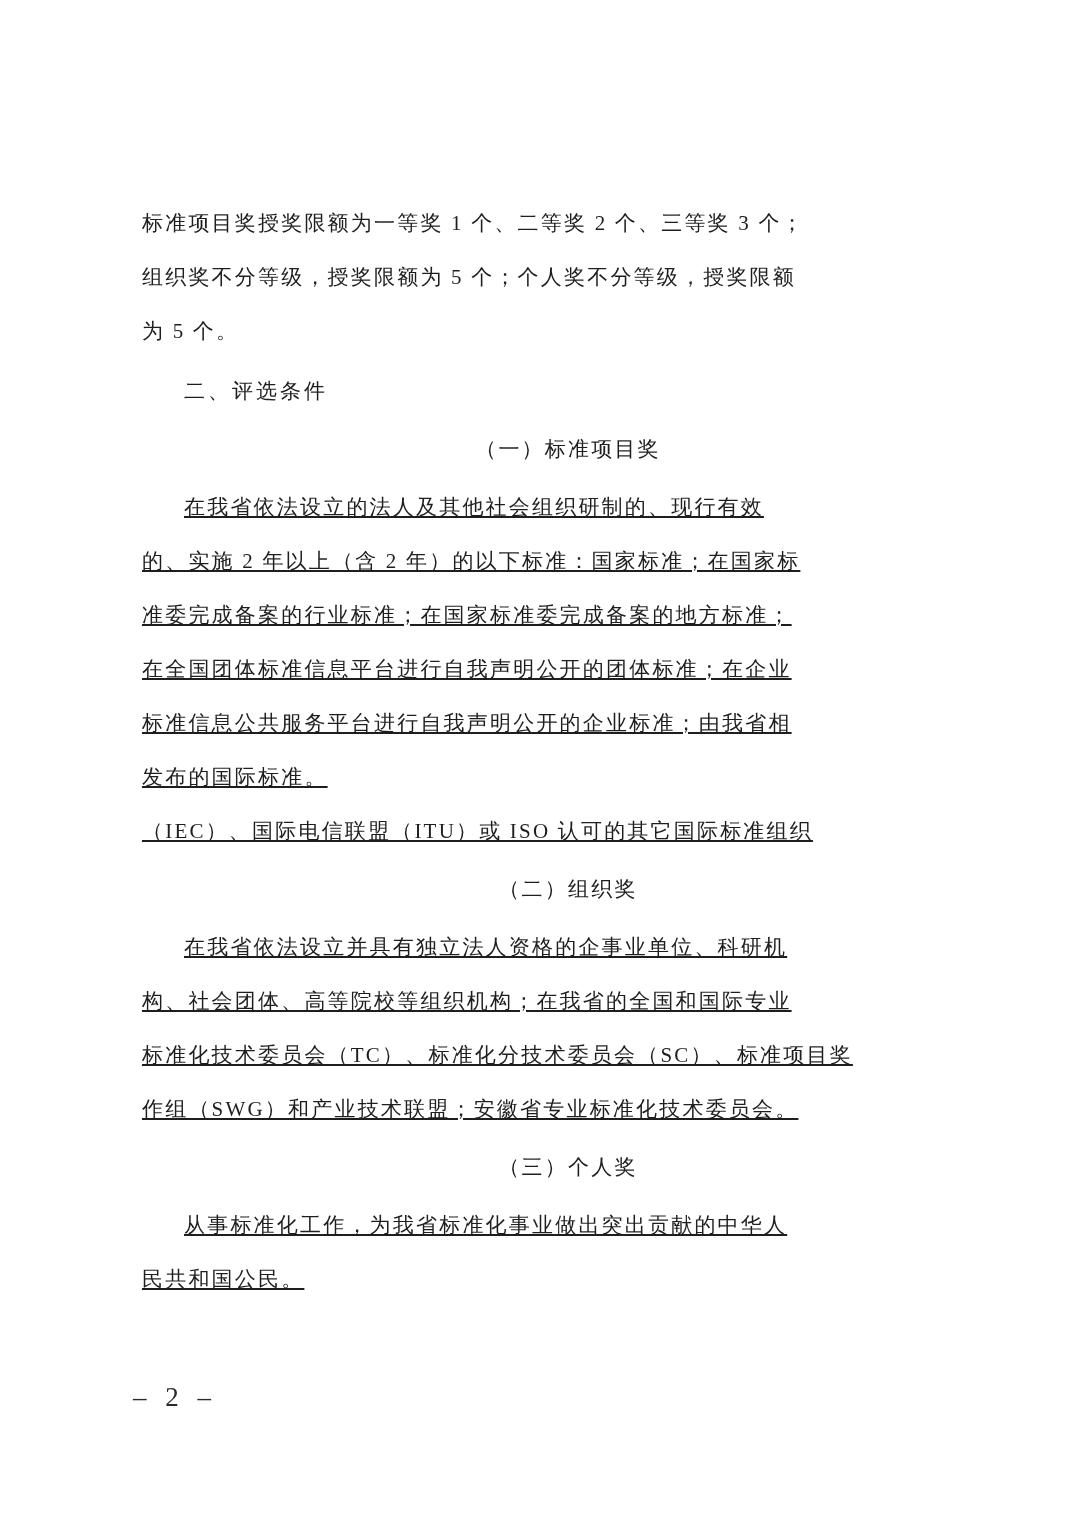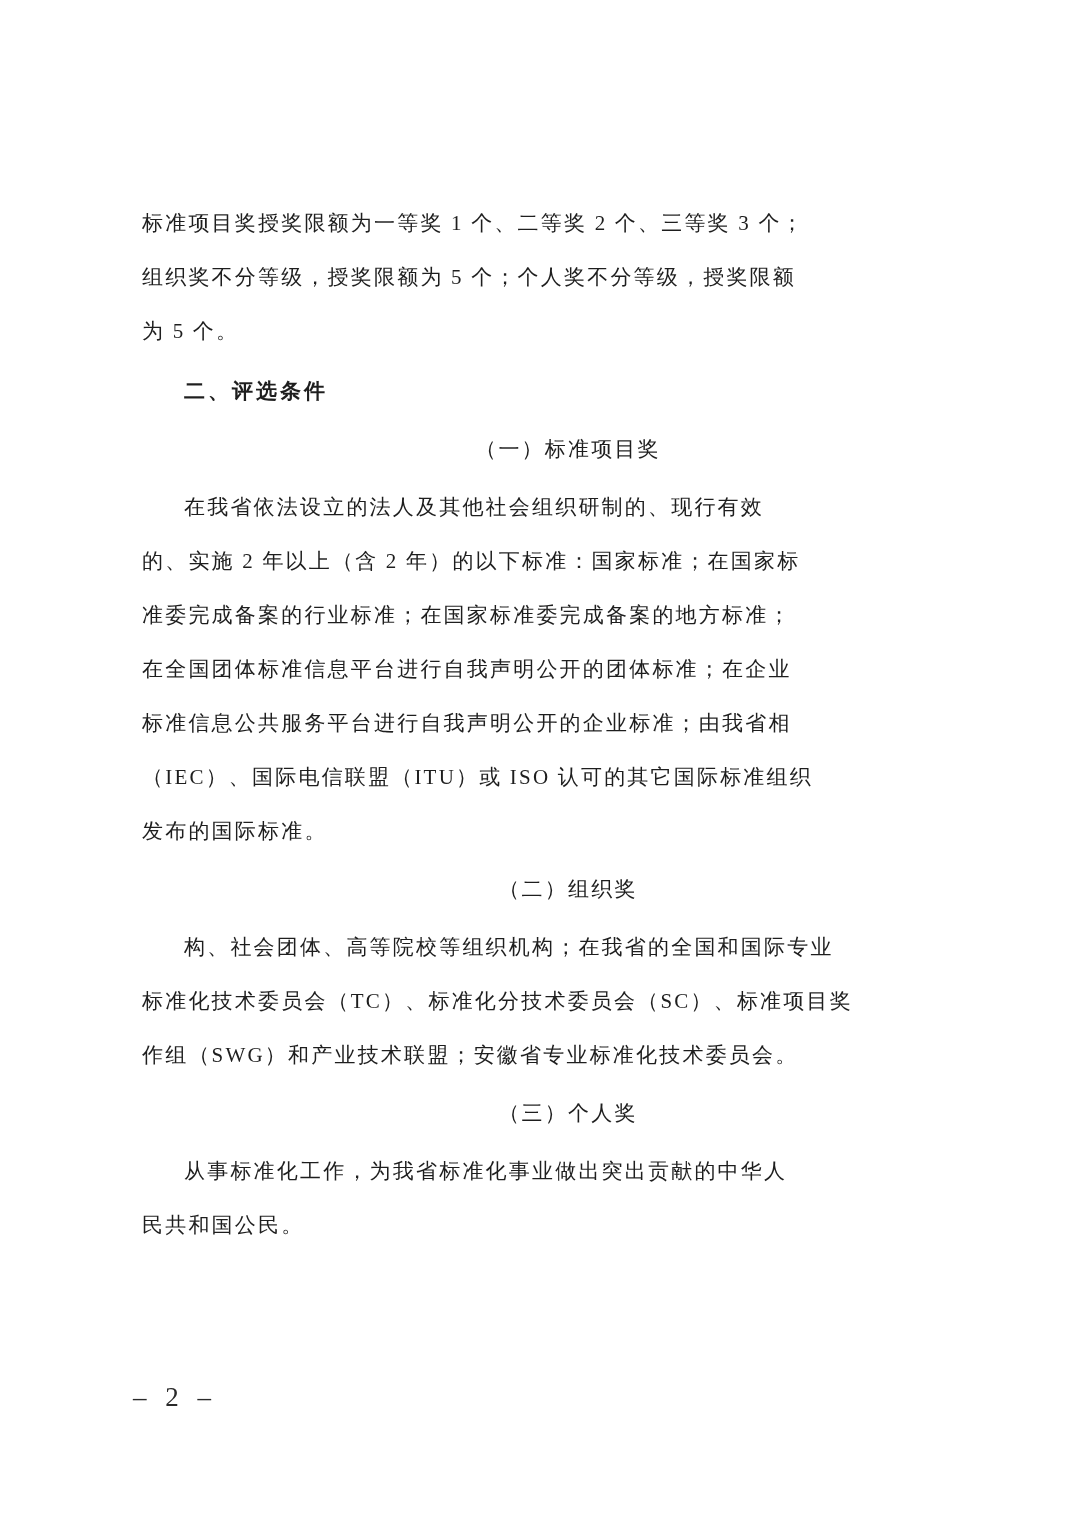--- a/index.html
+++ b/index.html
@@ -21,26 +21,26 @@
     top: 196px;
     width: 810px;
   }
   .line {
     font-size: 21px;
     line-height: 54px;
     letter-spacing: 2.2px;
     white-space: nowrap;
   }
   .para { margin: 0; }
-  .para.mt { margin-top: 4px; }
+  .para.mt { margin-top: 4px; text-decoration: underline; }
   .indent-first .line:first-child { text-indent: 2em; }
   .heading { margin-top: 6px; }
   .heading .line {
     font-family: "Liberation Sans", sans-serif;
-    font-weight: bold;
+    font-weight: normal;
     letter-spacing: 3px;
     text-indent: 2em;
   }
   .subtitle { margin-top: 4px; text-align: center; }
   .subtitle .line { text-indent: 2em; }
   .footer {
     position: absolute;
     left: 133px;
     top: 1382px;
     font-size: 27px;
@@ -66,29 +66,30 @@
   <div class="subtitle">
     <div class="line">（一）标准项目奖</div>
   </div>
 
   <div class="para mt indent-first">
       <div class="line">在我省依法设立的法人及其他社会组织研制的、现行有效</div>
       <div class="line">的、实施 2 年以上（含 2 年）的以下标准：国家标准；在国家标</div>
       <div class="line">准委完成备案的行业标准；在国家标准委完成备案的地方标准；</div>
       <div class="line">在全国团体标准信息平台进行自我声明公开的团体标准；在企业</div>
       <div class="line">标准信息公共服务平台进行自我声明公开的企业标准；由我省相</div>
+      <div class="line">发布的国际标准。</div>
       <div class="line">（IEC）、国际电信联盟（ITU）或 ISO 认可的其它国际标准组织</div>
-      <div class="line">发布的国际标准。</div>
     </div>
 
   <div class="subtitle">
     <div class="line">（二）组织奖</div>
   </div>
 
   <div class="para mt indent-first">
+      <div class="line">在我省依法设立并具有独立法人资格的企事业单位、科研机</div>
       <div class="line">构、社会团体、高等院校等组织机构；在我省的全国和国际专业</div>
       <div class="line">标准化技术委员会（TC）、标准化分技术委员会（SC）、标准项目奖</div>
       <div class="line">作组（SWG）和产业技术联盟；安徽省专业标准化技术委员会。</div>
     </div>
 
   <div class="subtitle">
     <div class="line">（三）个人奖</div>
   </div>
 
   <div class="para mt indent-first">

